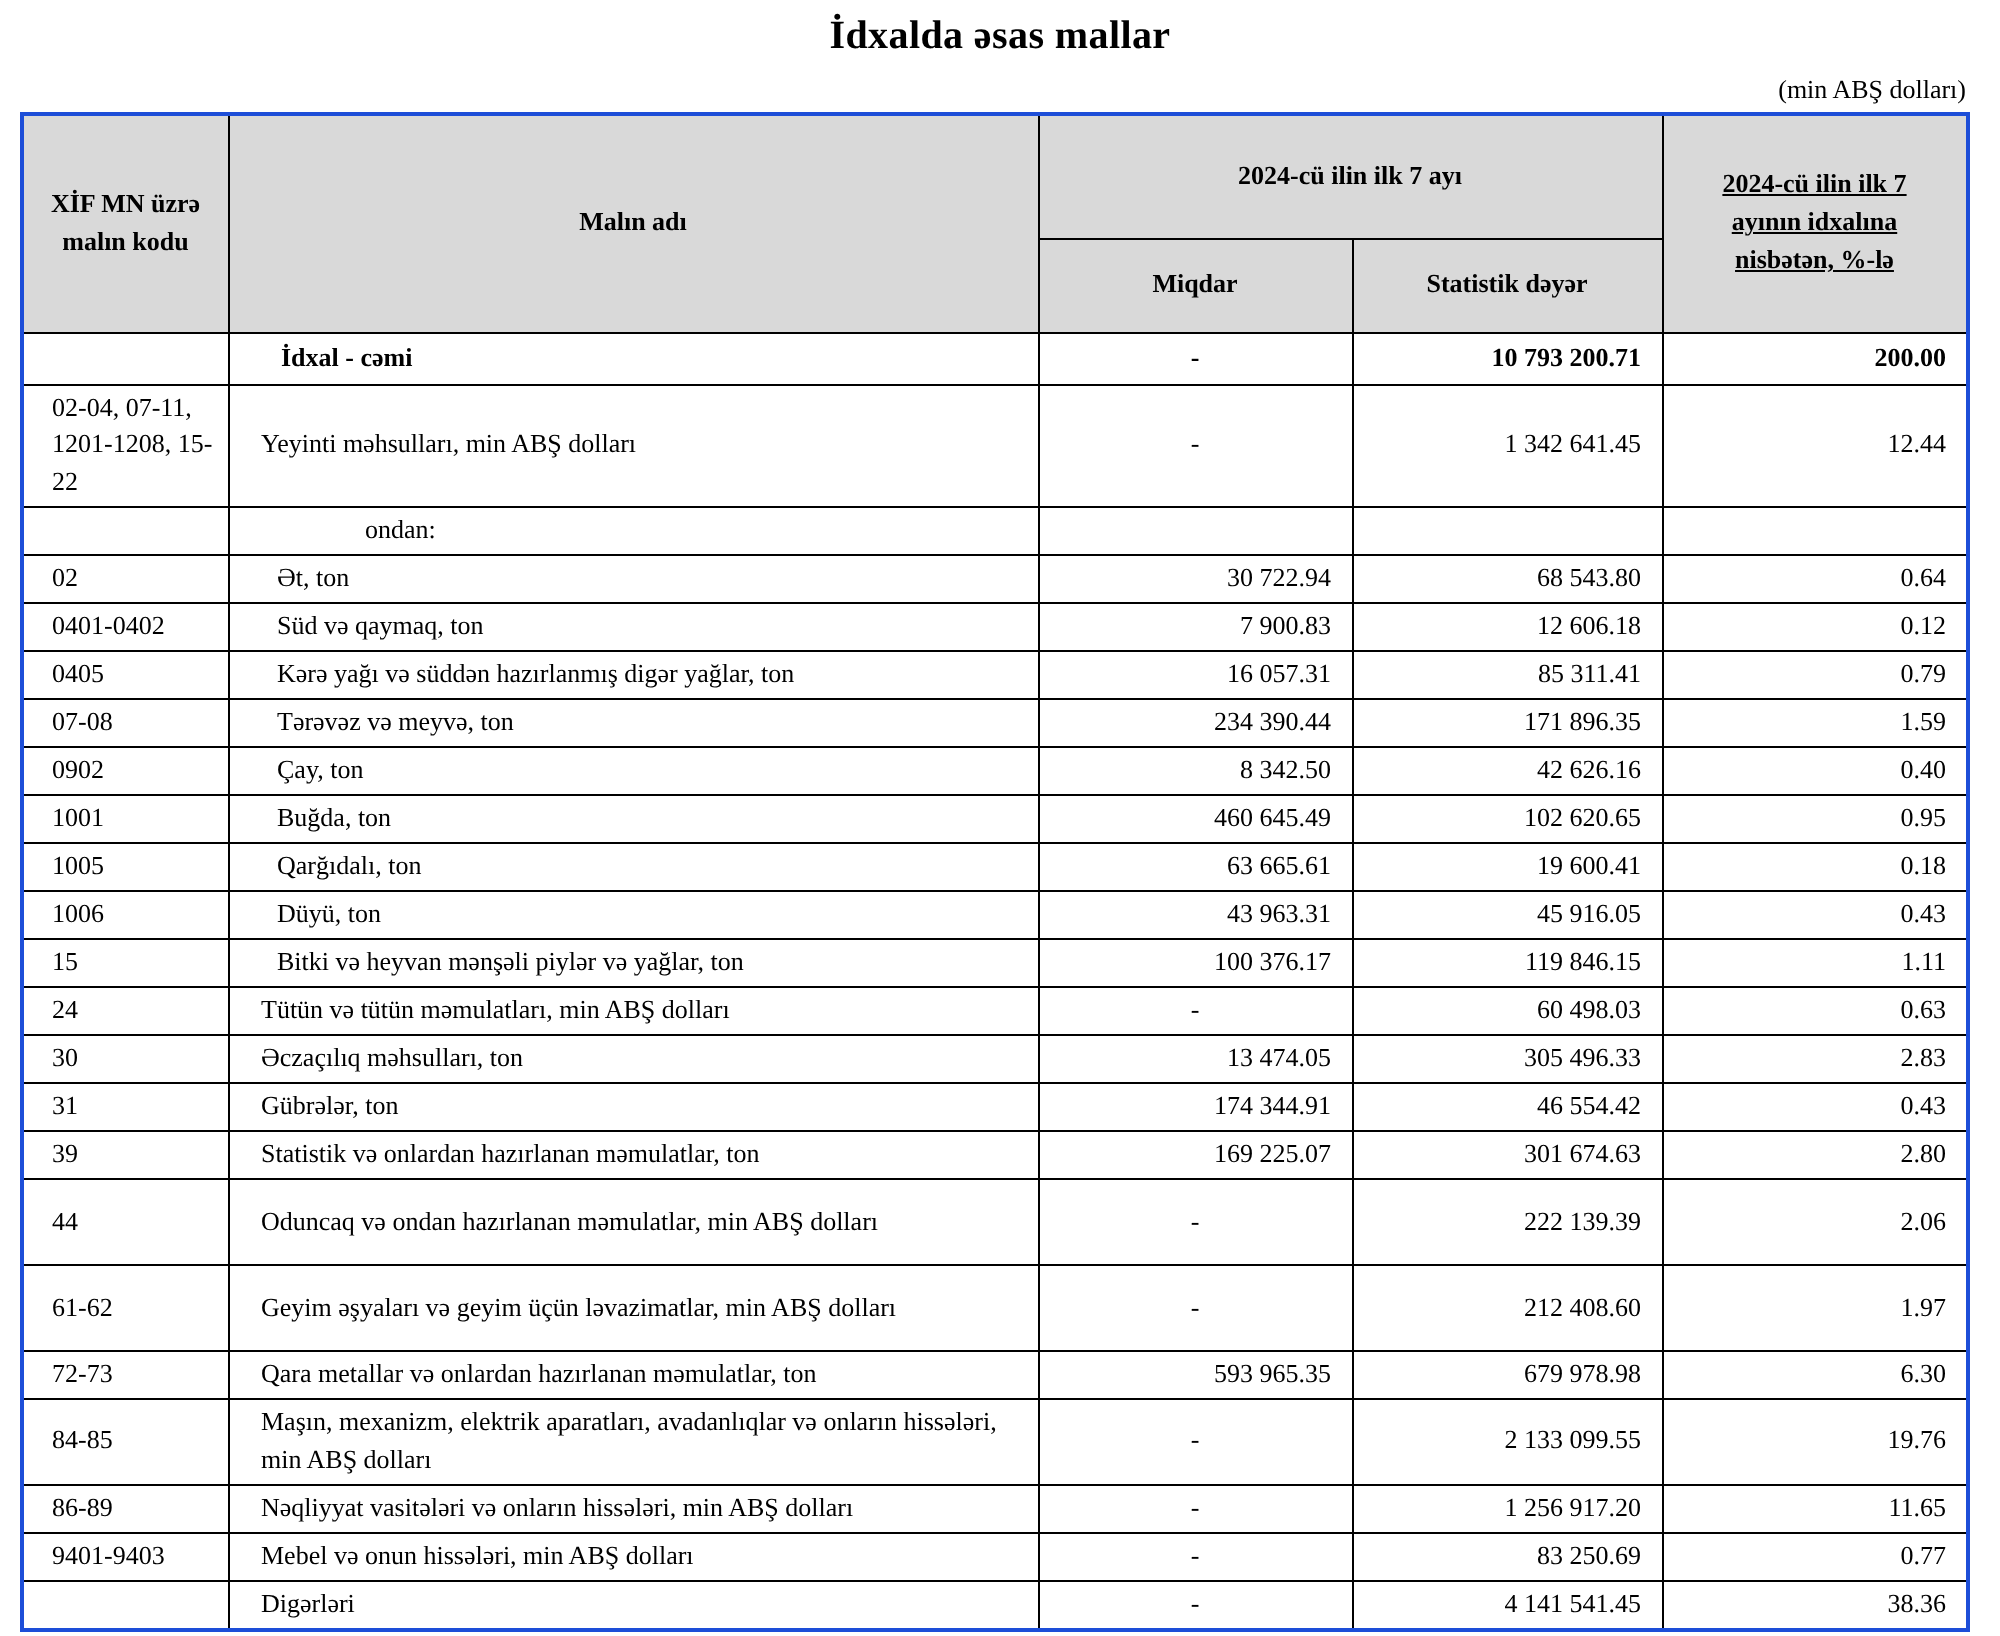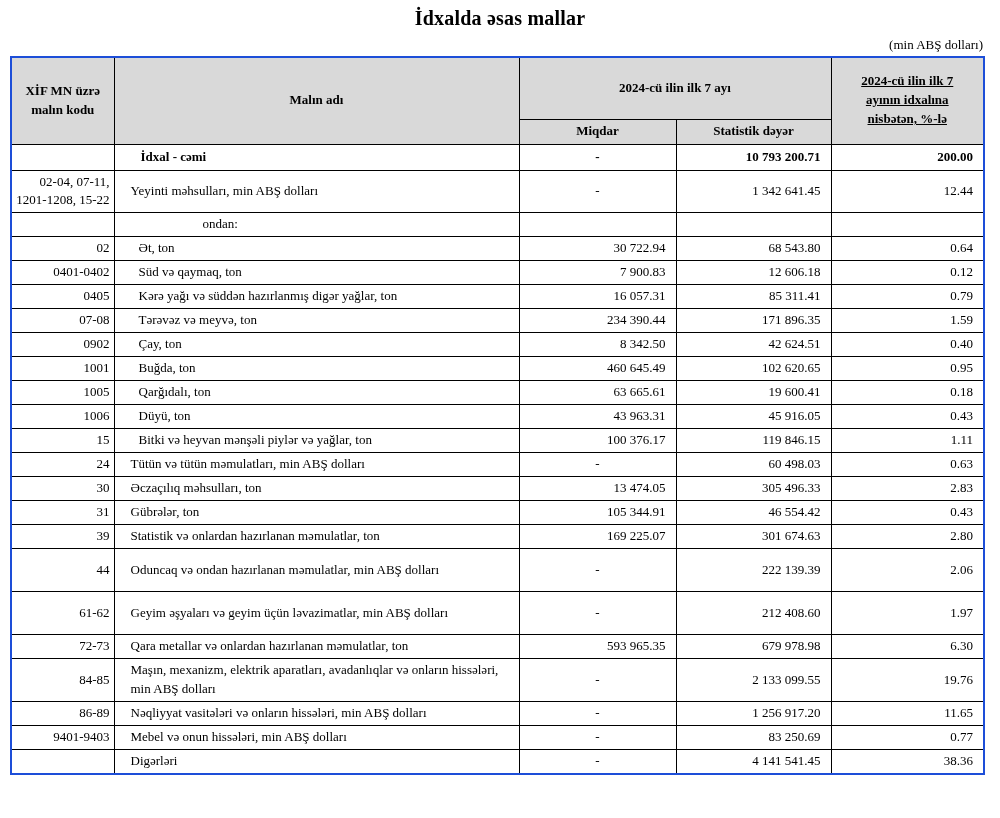--- a/index.html
+++ b/index.html
@@ -43,34 +43,34 @@
     vertical-align: middle;
     line-height: 1.45;
   }
   thead th {
     background: #d9d9d9;
     font-weight: bold;
     text-align: center;
     padding: 2px 4px;
   }
   thead tr.hdr-row-1 th { height: 62px; }
-  thead tr.hdr-row-2 th { height: 25px; }
+  thead tr.hdr-row-2 th { height: 47px; }
   .hdr-narrow { display: inline-block; max-width: 86px; }
   .hdr-share-wrap { display: inline-block; max-width: 130px; text-decoration: underline; }
 
   tbody td { height: 24px; padding: 2px 4px; }
-  td.code { text-align: right; padding-left: 3px; }
+  td.code { text-align: left; padding-left: 14px; }
   td.name { text-align: left; padding-left: 16px; }
   td.num  { text-align: right; padding-right: 10px; }
   td.num.dash { text-align: center; padding-right: 4px; }
 
   tr.row-total td { font-weight: bold; height: 26px; font-family: Liberation Serif, serif; }
   tr.row-total td.name { padding-left: 26px; }
   tr.row-sub td.name   { padding-left: 24px; }
-  tr.row-group td.name { padding-left: 88px; }
+  tr.row-group td.name { padding-left: 68px; }
   tr.tall td { height: 43px; }
 </style>
 </head>
 <body>
 
 <div class="page">
   <h1 class="page-title">İdxalda əsas mallar</h1>
   <div class="unit-note">(min ABŞ dolları)</div>
 
   <table class="data-table">
@@ -140,21 +140,21 @@
           <td class="code">07-08</td>
           <td class="name">Tərəvəz və meyvə, ton</td>
           <td class="num">234 390.44</td>
           <td class="num">171 896.35</td>
           <td class="num">1.59</td>
         </tr>
         <tr class="row-sub">
           <td class="code">0902</td>
           <td class="name">Çay, ton</td>
           <td class="num">8 342.50</td>
-          <td class="num">42 624.51</td>
+          <td class="num">42 626.16</td>
           <td class="num">0.40</td>
         </tr>
         <tr class="row-sub">
           <td class="code">1001</td>
           <td class="name">Buğda, ton</td>
           <td class="num">460 645.49</td>
           <td class="num">102 620.65</td>
           <td class="num">0.95</td>
         </tr>
         <tr class="row-sub">
@@ -188,21 +188,21 @@
         <tr class="row-normal">
           <td class="code">30</td>
           <td class="name">Əczaçılıq məhsulları, ton</td>
           <td class="num">13 474.05</td>
           <td class="num">305 496.33</td>
           <td class="num">2.83</td>
         </tr>
         <tr class="row-normal">
           <td class="code">31</td>
           <td class="name">Gübrələr, ton</td>
-          <td class="num">105 344.91</td>
+          <td class="num">174 344.91</td>
           <td class="num">46 554.42</td>
           <td class="num">0.43</td>
         </tr>
         <tr class="row-normal">
           <td class="code">39</td>
           <td class="name">Statistik və onlardan hazırlanan məmulatlar, ton</td>
           <td class="num">169 225.07</td>
           <td class="num">301 674.63</td>
           <td class="num">2.80</td>
         </tr>

